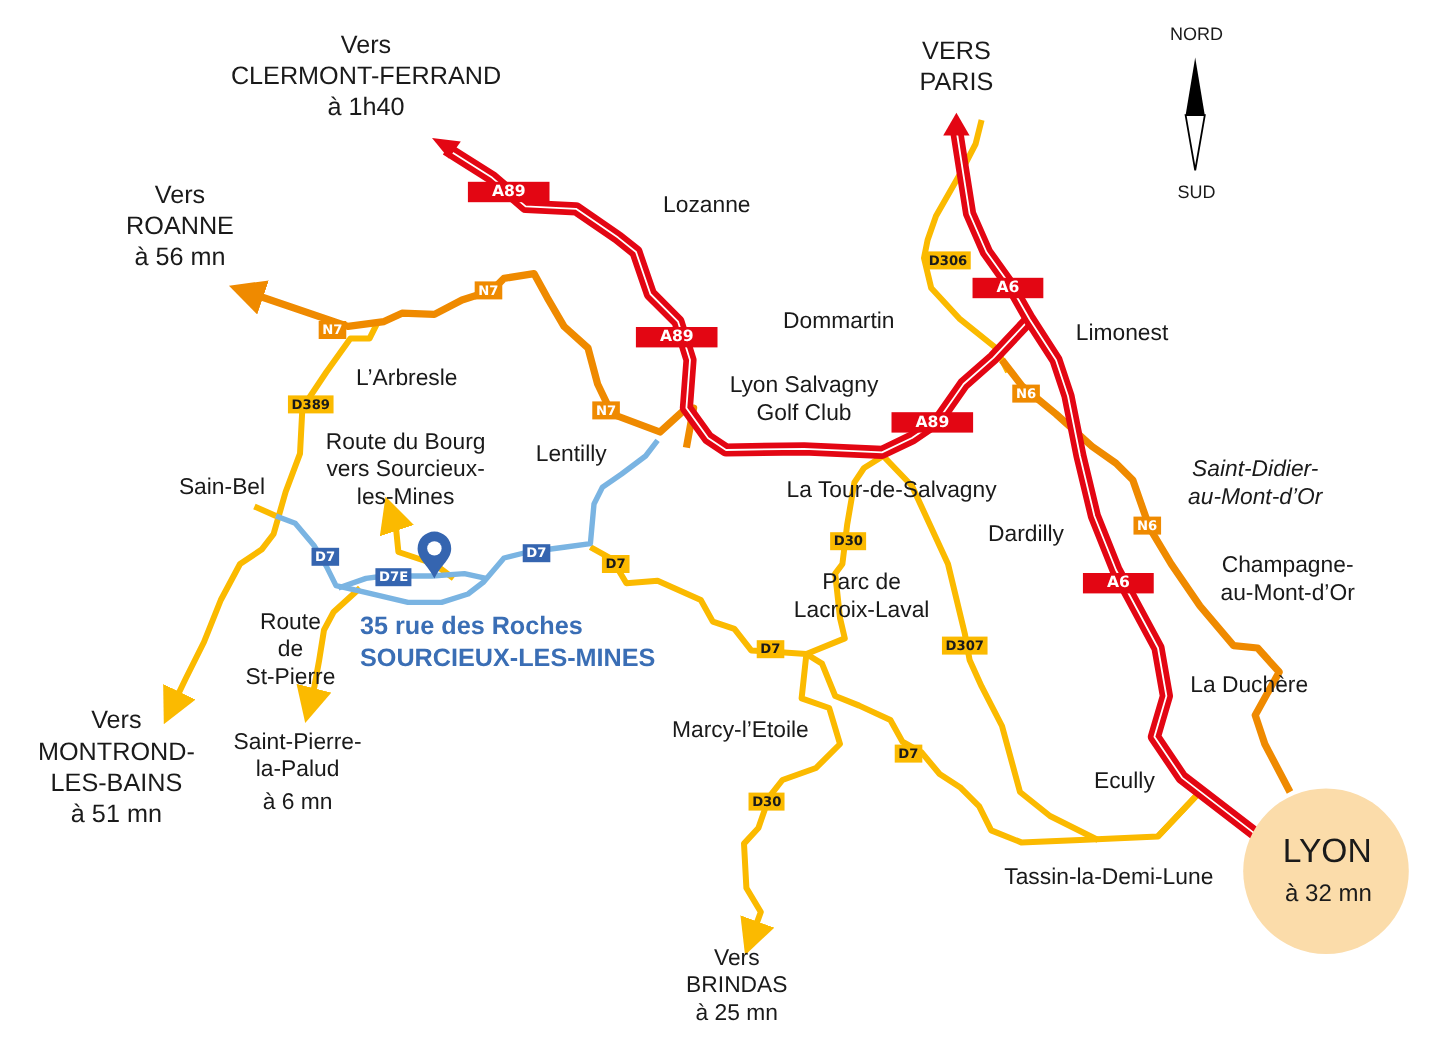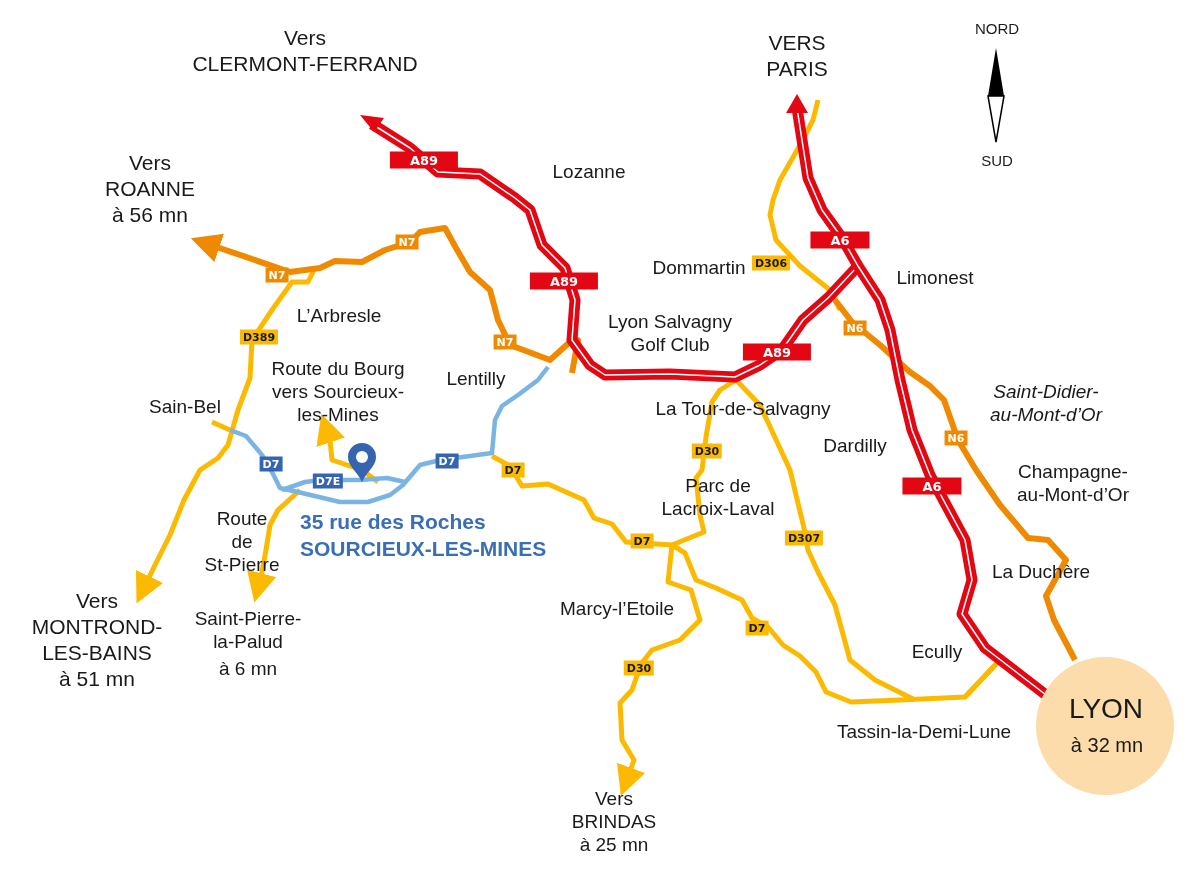--- a/index.html
+++ b/index.html
@@ -93,20 +93,21 @@
 <div class="lyon-circle"></div>
 <div class="lyon-name">LYON</div>
 <div class="lyon-time">à 32 mn</div>
 
 <div class="compass-lbl" style="left:997px; top:20px;">NORD</div>
 <div class="compass-lbl" style="left:997px; top:152px;">SUD</div>
 
 <div class="lbl dest" style="left:305px; top:25px;">
   <div>Vers</div>
   <div>CLERMONT-FERRAND</div>
+  <div>à 1h40</div>
 </div>
 <div class="lbl dest" style="left:797px; top:30px;">
   <div>VERS</div>
   <div>PARIS</div>
 </div>
 <div class="lbl dest" style="left:150px; top:150px;">
   <div>Vers</div>
   <div>ROANNE</div>
   <div>à 56 mn</div>
 </div>
@@ -174,21 +175,21 @@
 <div class="badge A" style="left:424px; top:160px;">A89</div>
 <div class="badge A" style="left:564px; top:281px;">A89</div>
 <div class="badge A" style="left:777px; top:352px;">A89</div>
 <div class="badge A" style="left:840px; top:240px;">A6</div>
 <div class="badge A" style="left:932px; top:486px;">A6</div>
 <div class="badge N" style="left:277px; top:275px;">N7</div>
 <div class="badge N" style="left:407px; top:242px;">N7</div>
 <div class="badge N" style="left:505px; top:342px;">N7</div>
 <div class="badge N" style="left:855px; top:328px;">N6</div>
 <div class="badge N" style="left:956px; top:438px;">N6</div>
-<div class="badge D" style="left:771px; top:217px;margin-top:46px;">D306</div>
+<div class="badge D" style="left:790px; top:217px;">D306</div>
 <div class="badge D" style="left:259px; top:337px;">D389</div>
 <div class="badge D" style="left:707px; top:451px;">D30</div>
 <div class="badge D" style="left:639px; top:668px;">D30</div>
 <div class="badge D" style="left:804px; top:538px;">D307</div>
 <div class="badge D" style="left:513px; top:470px;">D7</div>
 <div class="badge D" style="left:642px; top:541px;">D7</div>
 <div class="badge D" style="left:757px; top:628px;">D7</div>
 <div class="badge B" style="left:271px; top:464px;">D7</div>
 <div class="badge B" style="left:447px; top:461px;">D7</div>
 <div class="badge B" style="left:328px; top:481px;">D7E</div>

